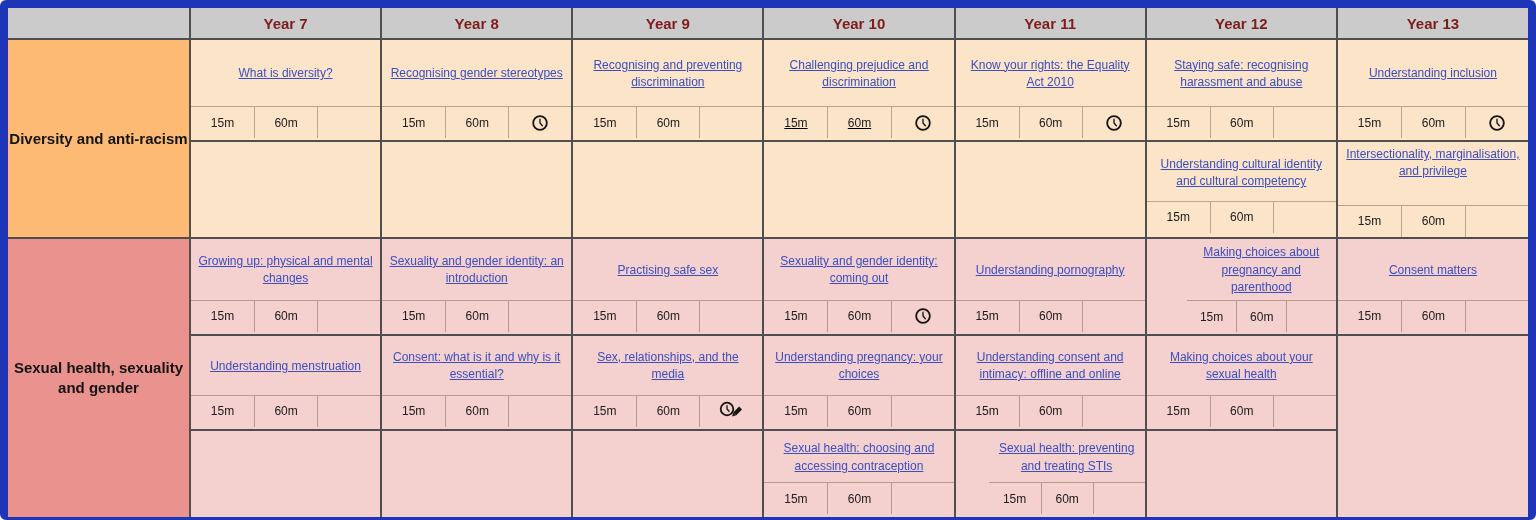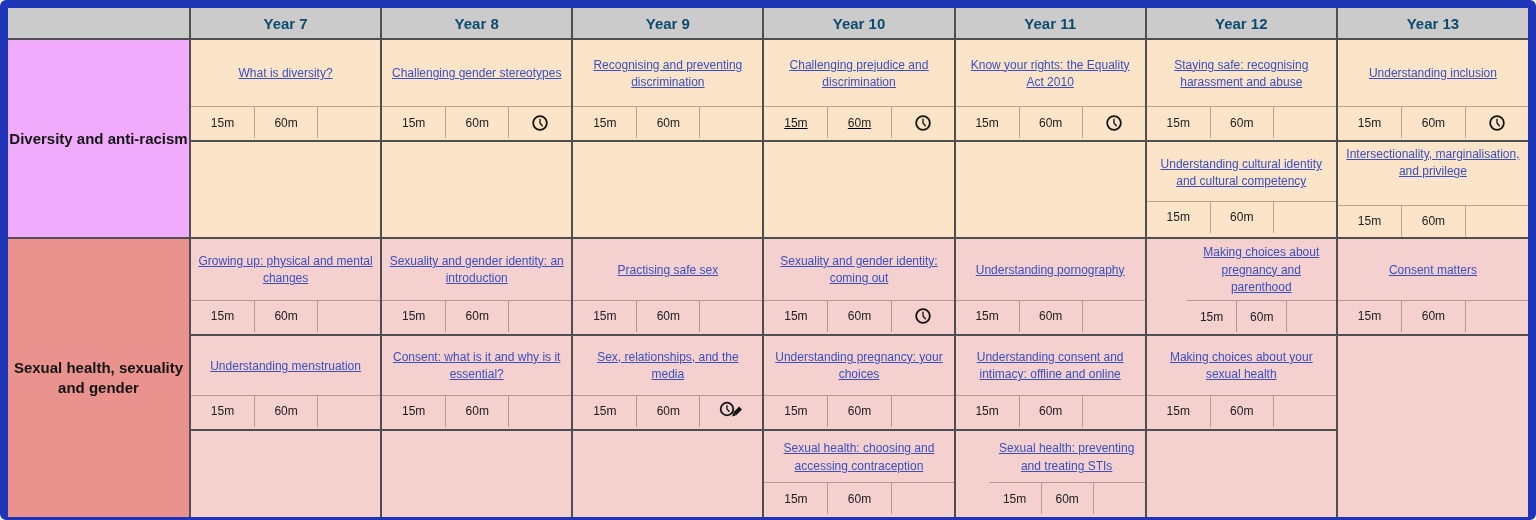--- a/index.html
+++ b/index.html
@@ -13,28 +13,28 @@
     border-collapse:collapse; table-layout:fixed;
   }
   #grid th, #grid td {
     padding:0; vertical-align:middle;
     border-right:2px solid #4f4f4f;
     border-bottom:2px solid #4f4f4f;
   }
   #grid .no-rb { border-right:none; }
   #grid .no-bb { border-bottom:none; }
   #grid thead th {
-    background:#cbcbcb; color:#0c4a6e;
+    background:#cbcbcb; color:#7f1d1d;
     font-size:15px; font-weight:bold; height:30px;
   }
   .rowhead {
     text-align:center; color:#141414; font-size:15px; font-weight:bold;
     line-height:1.3; padding:4px 8px;
   }
-  .rowhead.g0 { background:#f0abfc; }
+  .rowhead.g0 { background:#fdba74; }
   .rowhead.g1 { background:#e9928e; }
   td.g0 { background:#fbe4c8; }
   td.g1 { background:#f4d0ce; }
   .lesson { display:flex; flex-direction:column; }
   .title {
     flex:1; display:flex; align-items:center; justify-content:center;
     text-align:center; padding:4px 6px;
   }
   a.link {
     color:#3b4fc1; font-size:12px; line-height:1.45;
@@ -90,21 +90,21 @@
               <div class="durs">
                 <div class="dur">15m</div>
                 <div class="dur">60m</div>
                 <div class="dur"></div>
               </div>
             </div>
           </td>
           <td class="g0">
             <div class="lesson" style="min-height: 96px;">
               <div class="title">
-                <a class="link">Challenging gender stereotypes</a>
+                <a class="link">Recognising gender stereotypes</a>
               </div>
               <div class="durs">
                 <div class="dur">15m</div>
                 <div class="dur">60m</div>
                 <div class="dur">
                   <span class="icon">
                     <svg width="18" height="18" viewBox="0 0 20 20">
                       <circle cx="10" cy="10" r="7.6" fill="none" stroke="#141414" stroke-width="2"></circle>
                       <path d="M10 5.8 L10 10 L12.6 13" fill="none" stroke="#141414" stroke-width="1.5" stroke-linecap="round"></path>
                     </svg>

